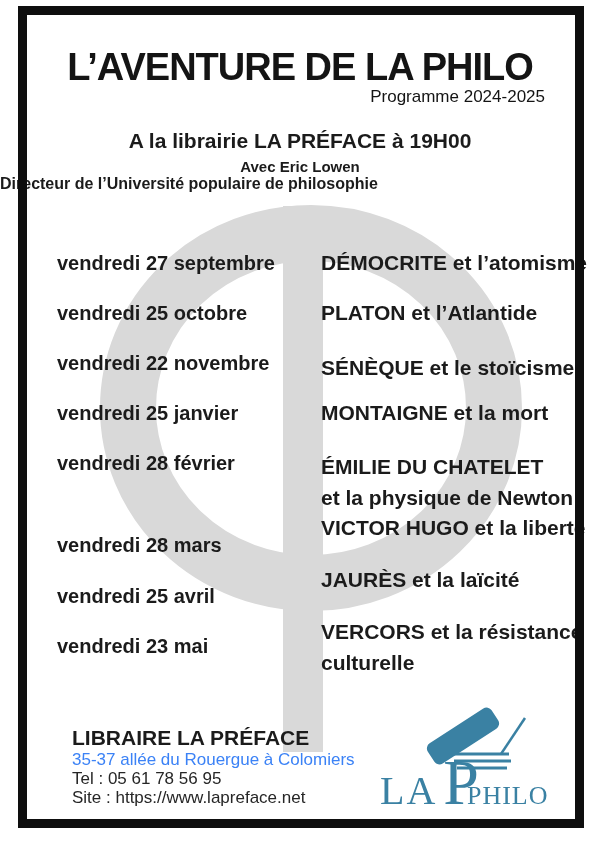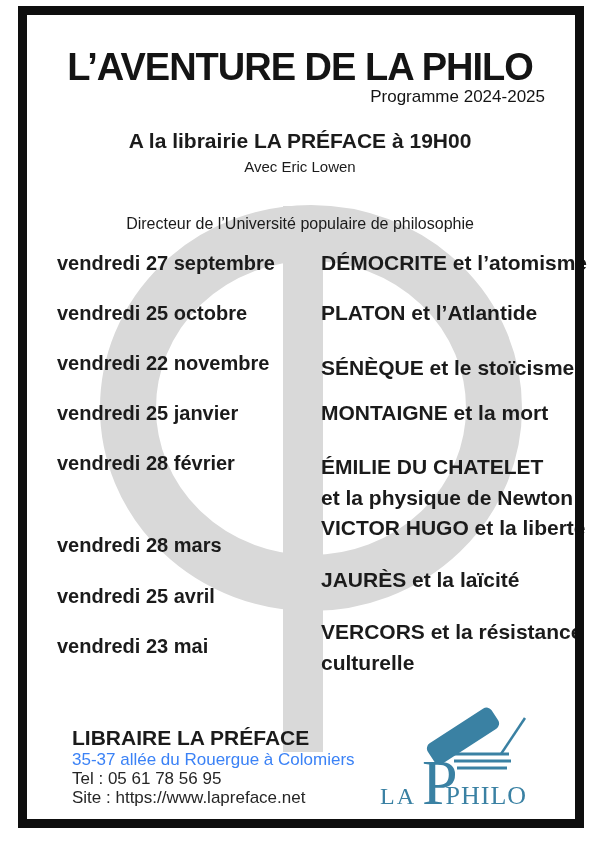--- a/index.html
+++ b/index.html
@@ -32,25 +32,25 @@
   .programme {
     position: absolute; top: 87px; right: 55px;
     font-size: 17px; font-weight: 400; color: #141414;
   }
   .venue {
     position: absolute; top: 129px; left: 0; width: 100%;
     text-align: center; font-size: 21px; font-weight: 700;
   }
   .host {
     position: absolute; top: 158px; left: 0; width: 100%;
-    text-align: center; font-size: 15px; font-weight: 400;
+    text-align: center; font-size: 15px; font-weight: 700;
   }
   .role {
     position: absolute; top: 175px; left: 0; width: 100%;
-    text-align: center; font-size: 16px; font-weight: 400; margin-top: 40px;
+    text-align: left; font-size: 16px; font-weight: 700;
   }
 
   .date-line {
     position: absolute; left: 57px;
     font-size: 20px; font-weight: 700; white-space: nowrap;
   }
   .topic-line {
     position: absolute; left: 288px;
     font-size: 21px; font-weight: 700; white-space: nowrap; margin-left: 33px;
   }
@@ -62,21 +62,21 @@
 
   .logo-icon-svg { position: absolute; left: 383px; top: 698px; }
   .logo-text {
     position: absolute; left: 380px; top: 751px;
     display: inline-flex; align-items: baseline;
     font-family: "Liberation Serif", serif;
     color: #3a81a3;
     line-height: 1;
     white-space: nowrap;
   }
-  .logo-la { font-size: 24px; letter-spacing: 2px; }
+  .logo-la { font-size: 40px; letter-spacing: 2px; }
   .logo-p { font-size: 64px; margin-left: 6px; margin-right: -12px; }
   .logo-reface { font-size: 26px; letter-spacing: 1px; }
 </style>
 </head>
 <body>
 
 <svg class="watermark-svg" width="600" height="848" viewBox="0 0 600 848" aria-hidden="true">
   <ellipse cx="311" cy="408" rx="183" ry="175" fill="none" stroke="#d9d9d9" stroke-width="56"></ellipse>
   <rect x="283" y="206" width="40" height="546" fill="#d9d9d9"></rect>
 </svg>

